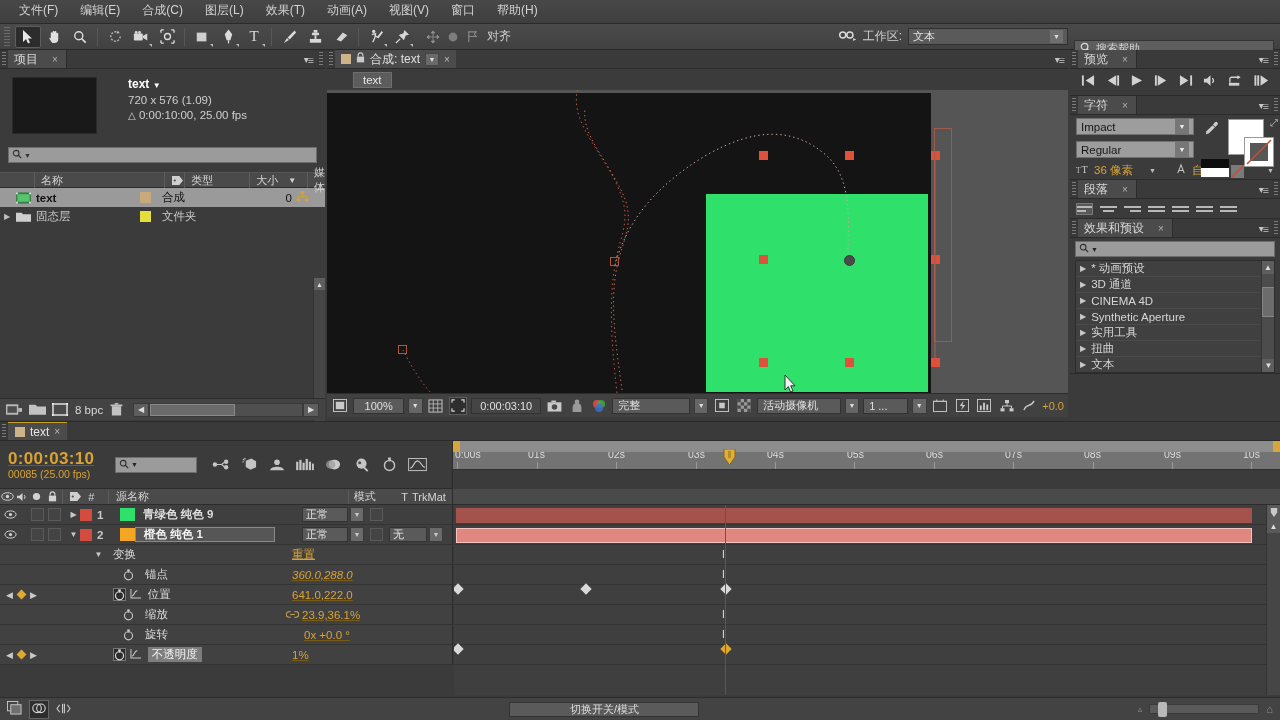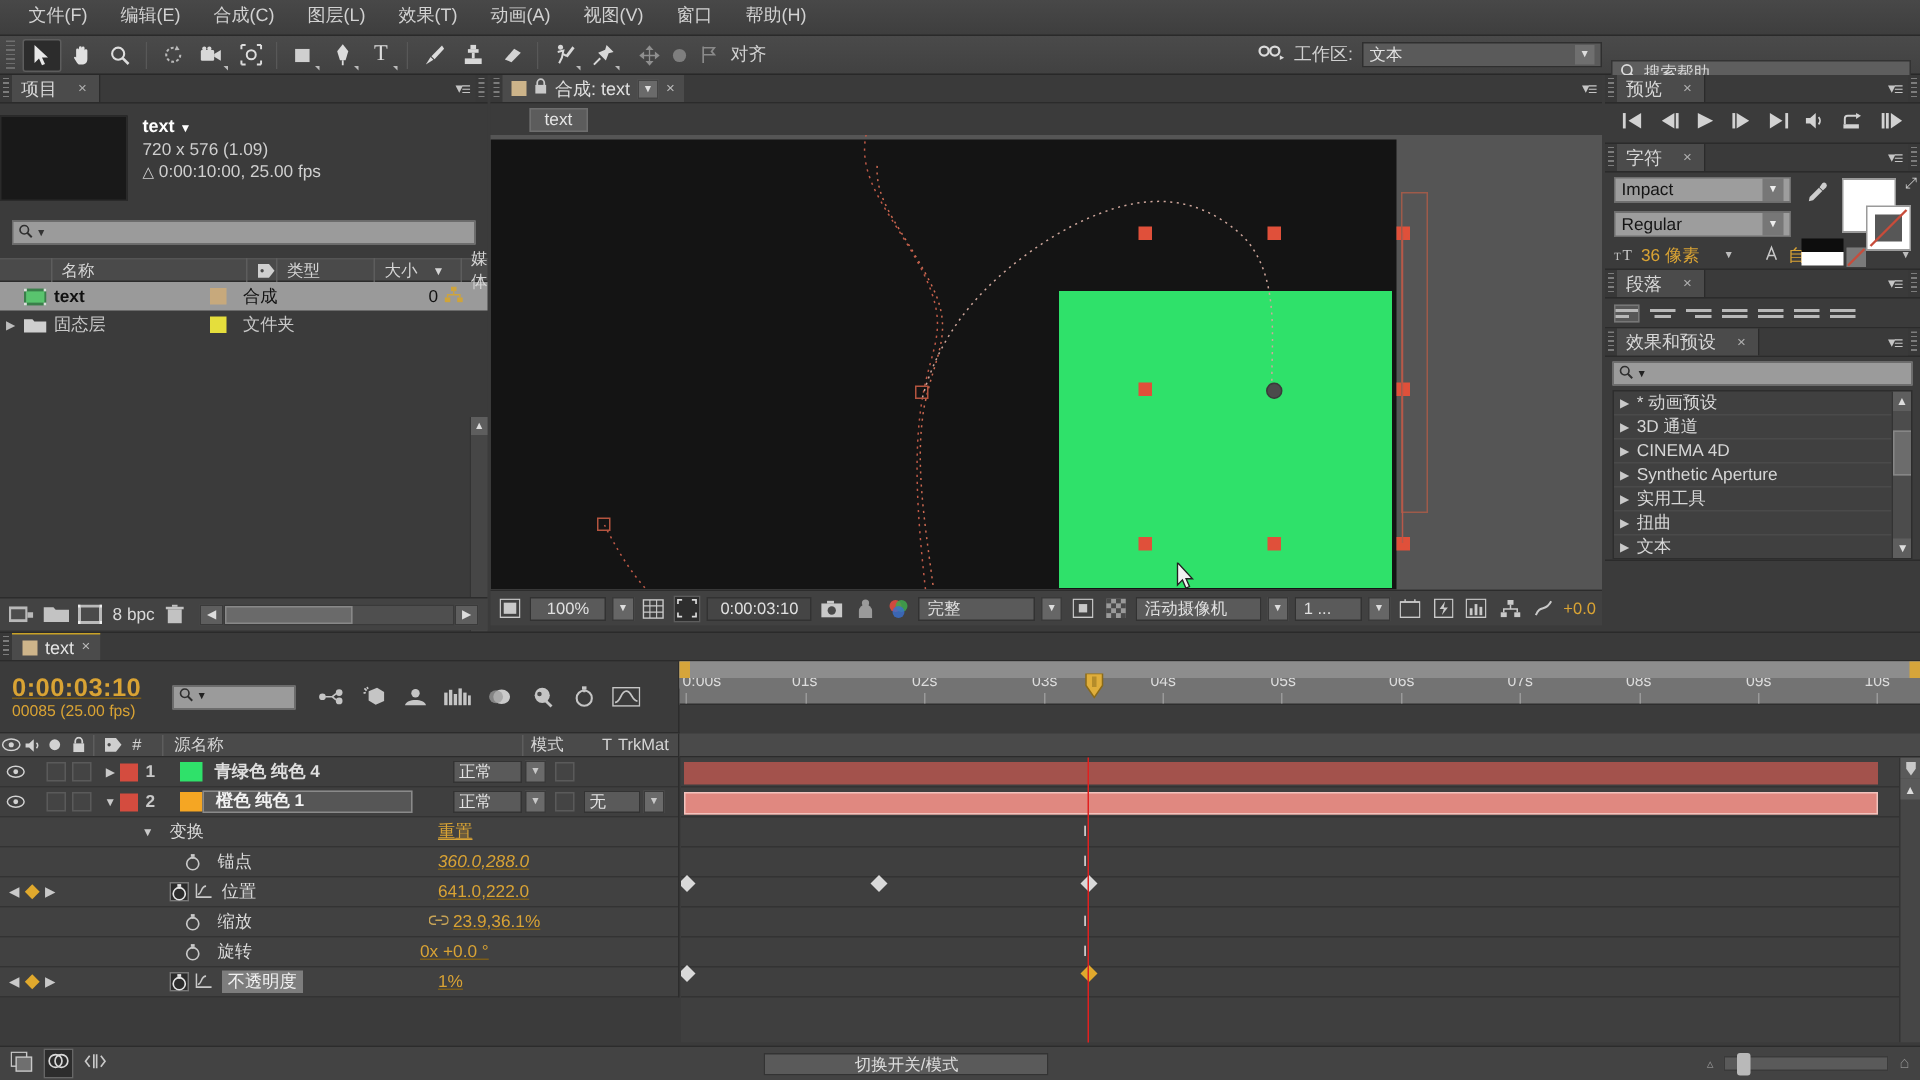--- a/index.html
+++ b/index.html
@@ -59,21 +59,21 @@
      position:relative;}
   .ptab .x{ font-size:10px; color:#b0b0b0; }
   .ptab-fill{ flex:1; background:#3a3a3a; display:flex; align-items:center; justify-content:flex-end;}
   .menu-ico{ margin-right:4px; color:#c5c5c5; font-size:10px; letter-spacing:-1px;}
   .menu-ico b{ font-size:7px; }
   .vgrip{ width:8px; background-image:repeating-linear-gradient(to bottom,#7c7c7c 0 1px,transparent 1px 3px);
      background-size:4px 14px; background-repeat:no-repeat; background-position:center;}
 
   
   #project{ left:0; top:50; width:325px; height:370px; }
-  .proj-head{ display:flex; padding:8px 0 6px 0; height:78px;}
+  .proj-head{ display:flex; padding:8px 0 6px 12px; height:78px;gap:21px;}
   .proj-thumb{ width:85px; height:57px; background:#191919; border:1px solid #2a2a2a;}
   .proj-meta{ margin-left:10px; line-height:15px;}
   .proj-meta .nm{ color:#fff; font-weight:bold; font-size:12px;}
   .proj-meta .sub{ color:#cfcfcf; font-size:11.5px;}
   .proj-search{ margin:0 8px; height:16px; background:#9b9b9b; border:1px solid #6d6d6d;
      display:flex; align-items:center; padding:0 3px; gap:2px;}
   .proj-search .mag{ color:#2f2f2f; font-size:10px;}
   .collist-head{ display:flex; height:16px; background:#4a4a4a; border-top:1px solid #555;
      border-bottom:1px solid #2c2c2c; margin-top:9px; align-items:center; font-size:11px; color:#d5d5d5;padding-left:34px;}
   .ch{ border-left:1px solid #5d5d5d; padding-left:6px; height:16px; display:flex;align-items:center;gap:4px;}
@@ -1075,21 +1075,21 @@
                 <circle cx="7" cy="5" r="1.8" fill="#d2d2d2"></circle>
               </svg>
           </span>
           <span style="width:14px;"></span>
           <span class="blank-sw"></span>
           <span class="blank-sw" style="margin-left:4px;"></span>
           <span style="width:13px;text-align:center;color:#c9c9c9;font-size:8px;margin-left:6px;">▶</span>
           <span class="lbl-chip"></span>
           <span style="width:22px;padding-left:5px;font-weight:bold;">1</span>
           <span class="src-sw" style="background:#2fe16a;margin-left:6px;"></span>
-          <span style="margin-left:8px;font-weight:bold;color:#dedede;">青绿色 纯色 4</span>
+          <span style="margin-left:8px;font-weight:bold;color:#dedede;">青绿色 纯色 9</span>
           <span style="position:absolute;left:302px;display:flex;align-items:center;gap:2px;">
             <span class="modebox">
               <span>正常</span>
             </span>
             <span class="modearr">▼</span>
             <span class="blank-sw" style="margin-left:4px;"></span>
           </span>
         </div>
 
         <div class="lrow">
@@ -1186,21 +1186,21 @@
         <div class="lrow prop">
           <span style="width:122px;"></span>
           <span class="stopwatch">
             <svg width="11" height="12" viewBox="0 0 12 13">
                 <circle cx="6" cy="7.4" r="4.4" fill="none" stroke="#c9c9c9" stroke-width="1.2"></circle>
                 <rect x="4.6" y="0.4" width="2.8" height="2" fill="#c9c9c9"></rect>
                 <rect x="5.4" y="2.4" width="1.2" height="1.4" fill="#c9c9c9"></rect>
               </svg>
           </span>
           <span style="margin-left:10px;color:#dcdcdc;">旋转</span>
-          <span class="orange" style="position:absolute;left:280px;text-decoration:underline;text-decoration-color:#7a5c1a;">0x +0.0 °</span>
+          <span class="orange" style="position:absolute;left:304px;text-decoration:underline;text-decoration-color:#7a5c1a;">0x +0.0 °</span>
         </div>
 
         <div class="lrow prop">
           <span style="width:6px;"></span>
           <span class="kfnav">
             <span>◀</span>
             <span class="diamond gold" style="width:7px;height:7px;"></span>
             <span>▶</span>
           </span>
           <span style="width:76px;"></span>

